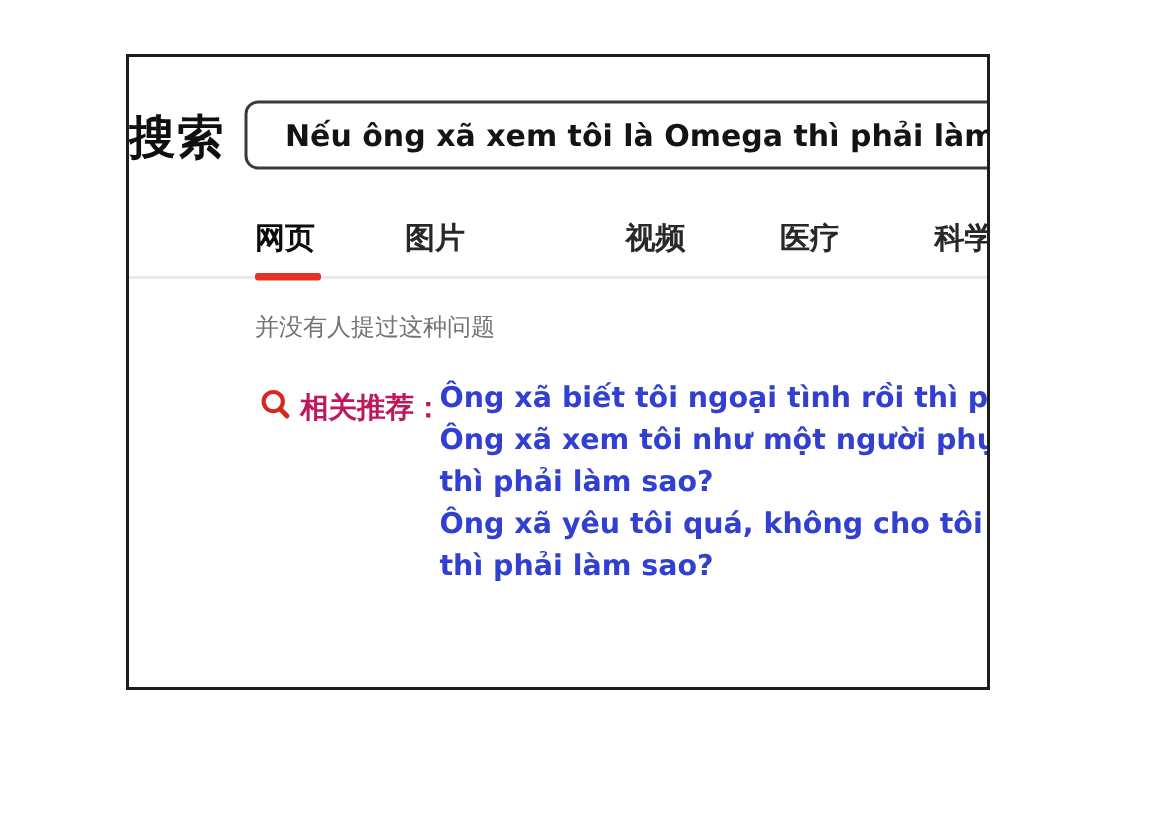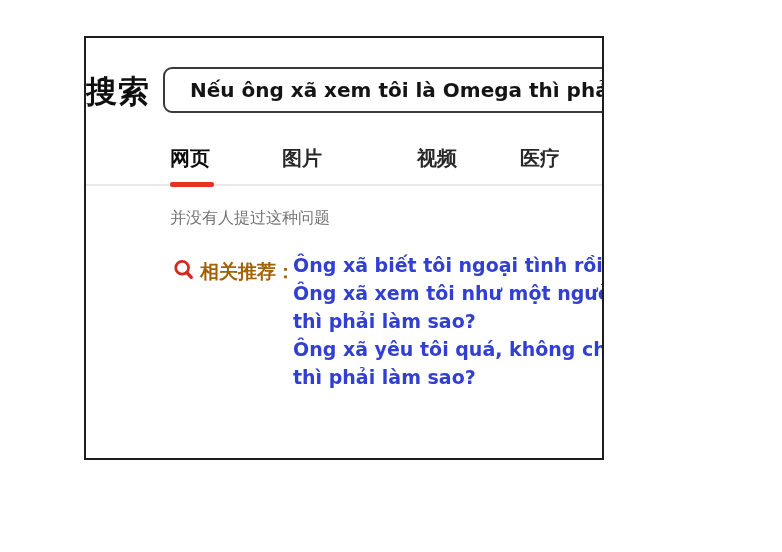--- a/index.html
+++ b/index.html
@@ -14,21 +14,21 @@
   .stage {
     position: relative;
     width: 782px;
     height: 552px;
     background: #ffffff;
   }
   .frame {
     position: absolute;
     left: 84px;
     top: 36px;
-    width: 520px;
+    width: 576px;
     height: 424px;
     border: 2px solid #1d1d1d;
     box-sizing: border-box;
     background: #ffffff;
     overflow: hidden;
   }
   .search-label {
     position: absolute;
     left: 0px;
     top: 33px;
@@ -70,21 +70,21 @@
     color: #282828;
     white-space: nowrap;
     cursor: pointer;
     text-align: right;
   }
   .tab.active {
     font-weight: 700;
     color: #0c0c0c;
   }
   .tab-0 { left: 84px; }
-  .tab-1 { left: 196px; }
+  .tab-1 { left: 184px; }
   .tab-2 { left: 331px; }
   .tab-3 { left: 434px; }
   .tab-4 { left: 537px; }
   .divider {
     position: absolute;
     left: 0;
     right: 0;
     top: 146px;
     height: 2px;
     background: #e9e9e9;
@@ -112,21 +112,21 @@
     top: 221px;
     width: 22px;
     height: 22px;
   }
   .rec-label {
     position: absolute;
     left: 114px;
     top: 221px;
     font-size: 19px;
     font-weight: 700;
-    color: #a16207;
+    color: #be185d;
     white-space: nowrap;
     font-family: Liberation Mono, monospace;
   }
   .suggestions {
     position: absolute;
     left: 207px;
     top: 213px;
     width: 380px;
   }
   .suggestion-line {

